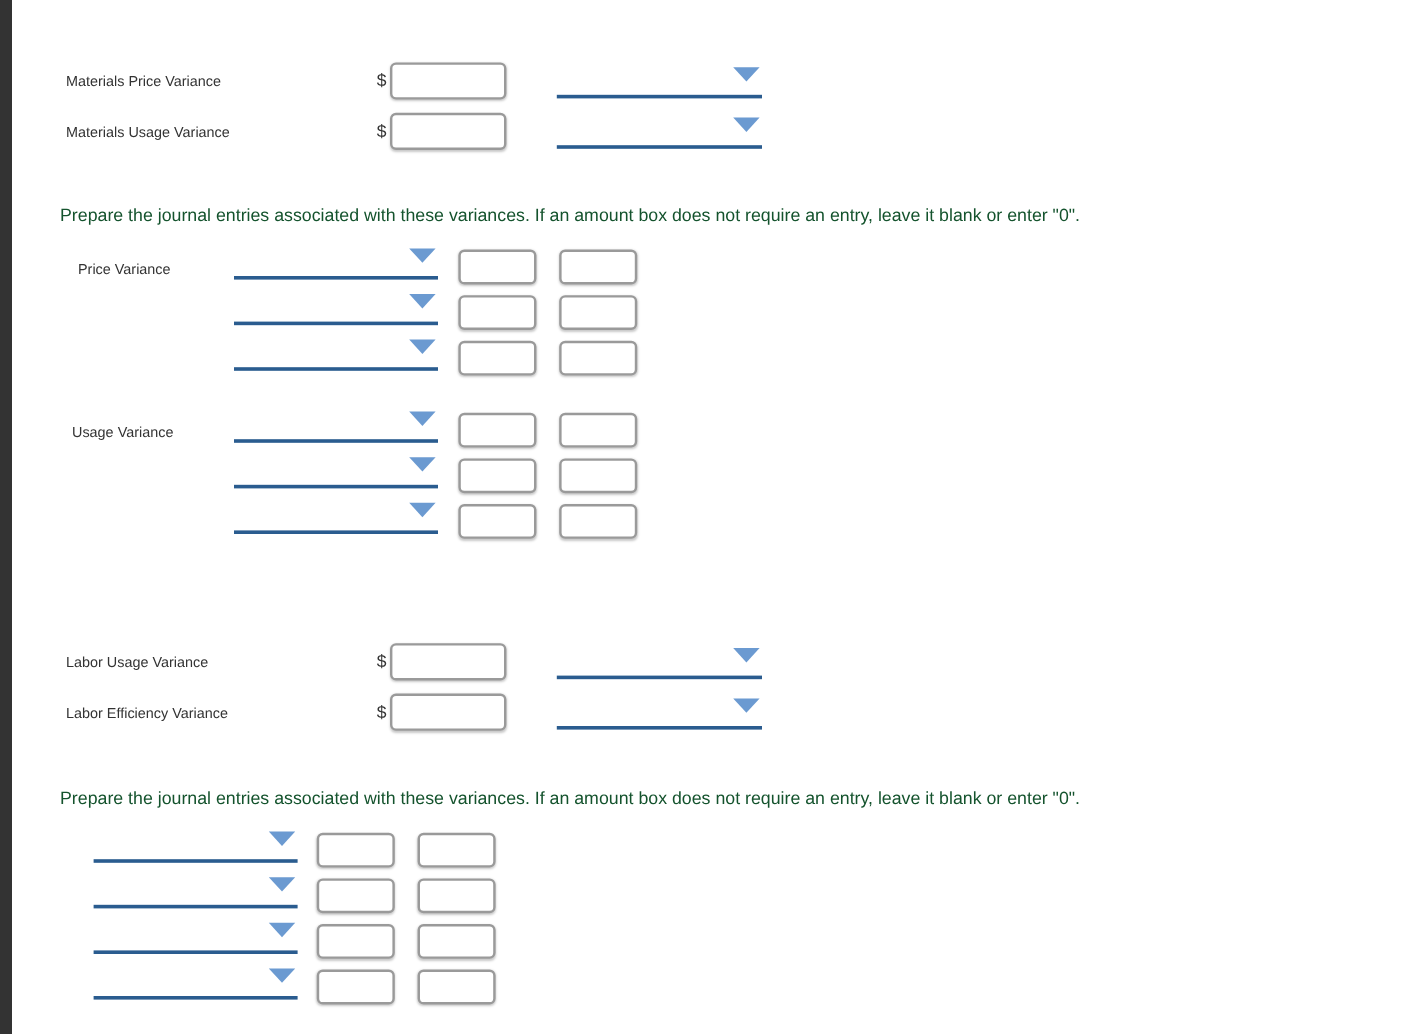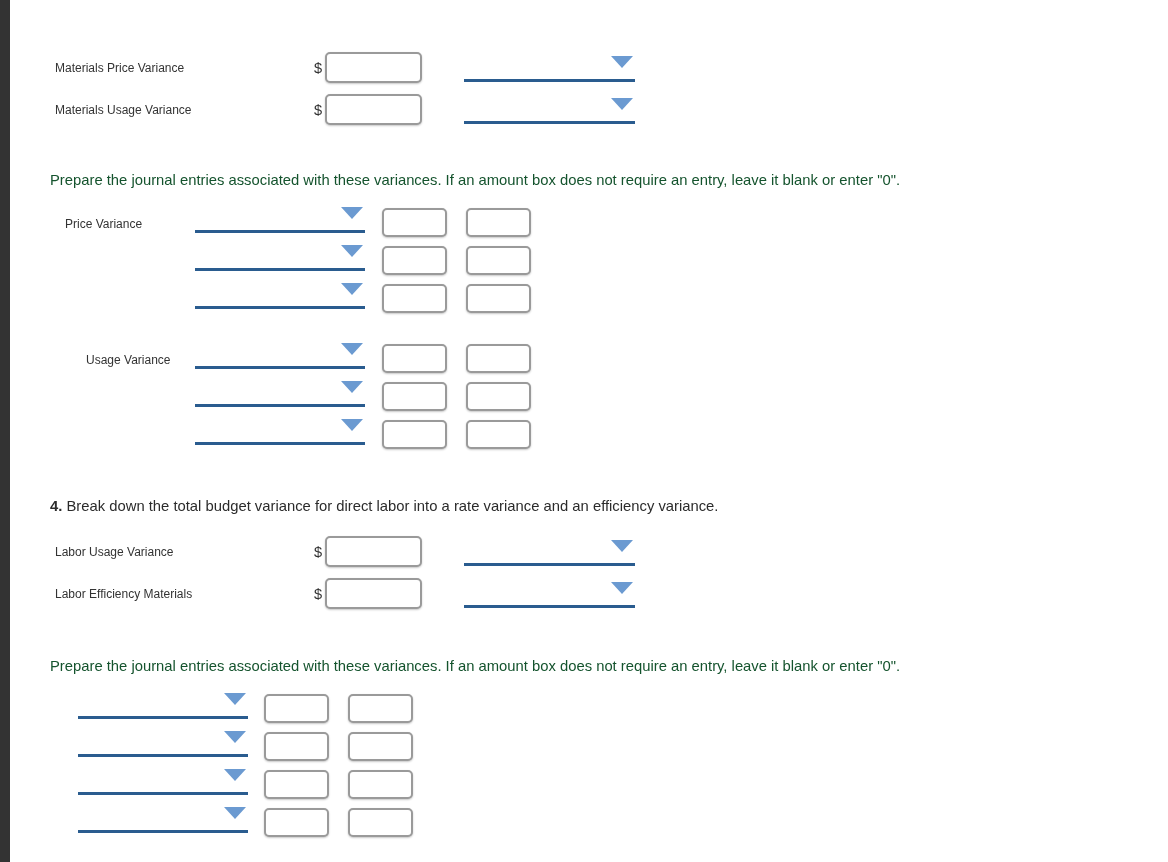--- a/index.html
+++ b/index.html
@@ -152,21 +152,21 @@
   <input class="amount-box" style="left: 456px; top: 246px; width: 65px; height: 29px;" value="">
 
   <div class="dropdown" style="left:185px; top:283px; width:170px; height:26px;">
     <span class="dd-value"></span>
     <span class="dd-caret"></span>
     <span class="dd-line"></span>
   </div>
   <input class="amount-box" style="left: 372px; top: 284px; width: 65px; height: 29px;" value="">
   <input class="amount-box" style="left: 456px; top: 284px; width: 65px; height: 29px;" value="">
 
-  <div class="row-label" style="left:50px; top:351px;margin-left:26px;">Usage Variance</div>
+  <div class="row-label" style="left:50px; top:351px;">Usage Variance</div>
 
   <div class="dropdown" style="left:185px; top:343px; width:170px; height:26px;">
     <span class="dd-value"></span>
     <span class="dd-caret"></span>
     <span class="dd-line"></span>
   </div>
   <input class="amount-box" style="left: 372px; top: 344px; width: 65px; height: 29px;" value="">
   <input class="amount-box" style="left: 456px; top: 344px; width: 65px; height: 29px;" value="">
 
   <div class="dropdown" style="left:185px; top:381px; width:170px; height:26px;">
@@ -178,35 +178,31 @@
   <input class="amount-box" style="left: 456px; top: 382px; width: 65px; height: 29px;" value="">
 
   <div class="dropdown" style="left:185px; top:419px; width:170px; height:26px;">
     <span class="dd-value"></span>
     <span class="dd-caret"></span>
     <span class="dd-line"></span>
   </div>
   <input class="amount-box" style="left: 372px; top: 420px; width: 65px; height: 29px;" value="">
   <input class="amount-box" style="left: 456px; top: 420px; width: 65px; height: 29px;" value="">
 
-  <div class="q-heading" style="left:40px; top:497px;">
-    <span class="q-num">4.</span>
-    <span>Break down the total budget variance for direct labor into a rate variance and an efficiency variance.</span>
-  </div>
 
   <div class="row-label" style="left:45px; top:543px;">Labor Usage Variance</div>
   <div class="dollar-sign" style="left:304px; top:543px;">$</div>
   <input class="amount-box" style="left: 315px; top: 536px; width: 97px; height: 31px;" value="">
   <div class="dropdown" style="left:454px; top:540px; width:171px; height:26px;">
     <span class="dd-value"></span>
     <span class="dd-caret"></span>
     <span class="dd-line"></span>
   </div>
 
-  <div class="row-label" style="left:45px; top:585px;">Labor Efficiency Materials</div>
+  <div class="row-label" style="left:45px; top:585px;">Labor Efficiency Variance</div>
   <div class="dollar-sign" style="left:304px; top:585px;">$</div>
   <input class="amount-box" style="left: 315px; top: 578px; width: 97px; height: 31px;" value="">
   <div class="dropdown" style="left:454px; top:582px; width:171px; height:26px;">
     <span class="dd-value"></span>
     <span class="dd-caret"></span>
     <span class="dd-line"></span>
   </div>
 
   <div class="instruction" style="left:40px; top:657px;">Prepare the journal entries associated with these variances. If an amount box does not require an entry, leave it blank or enter "0".</div>
 

